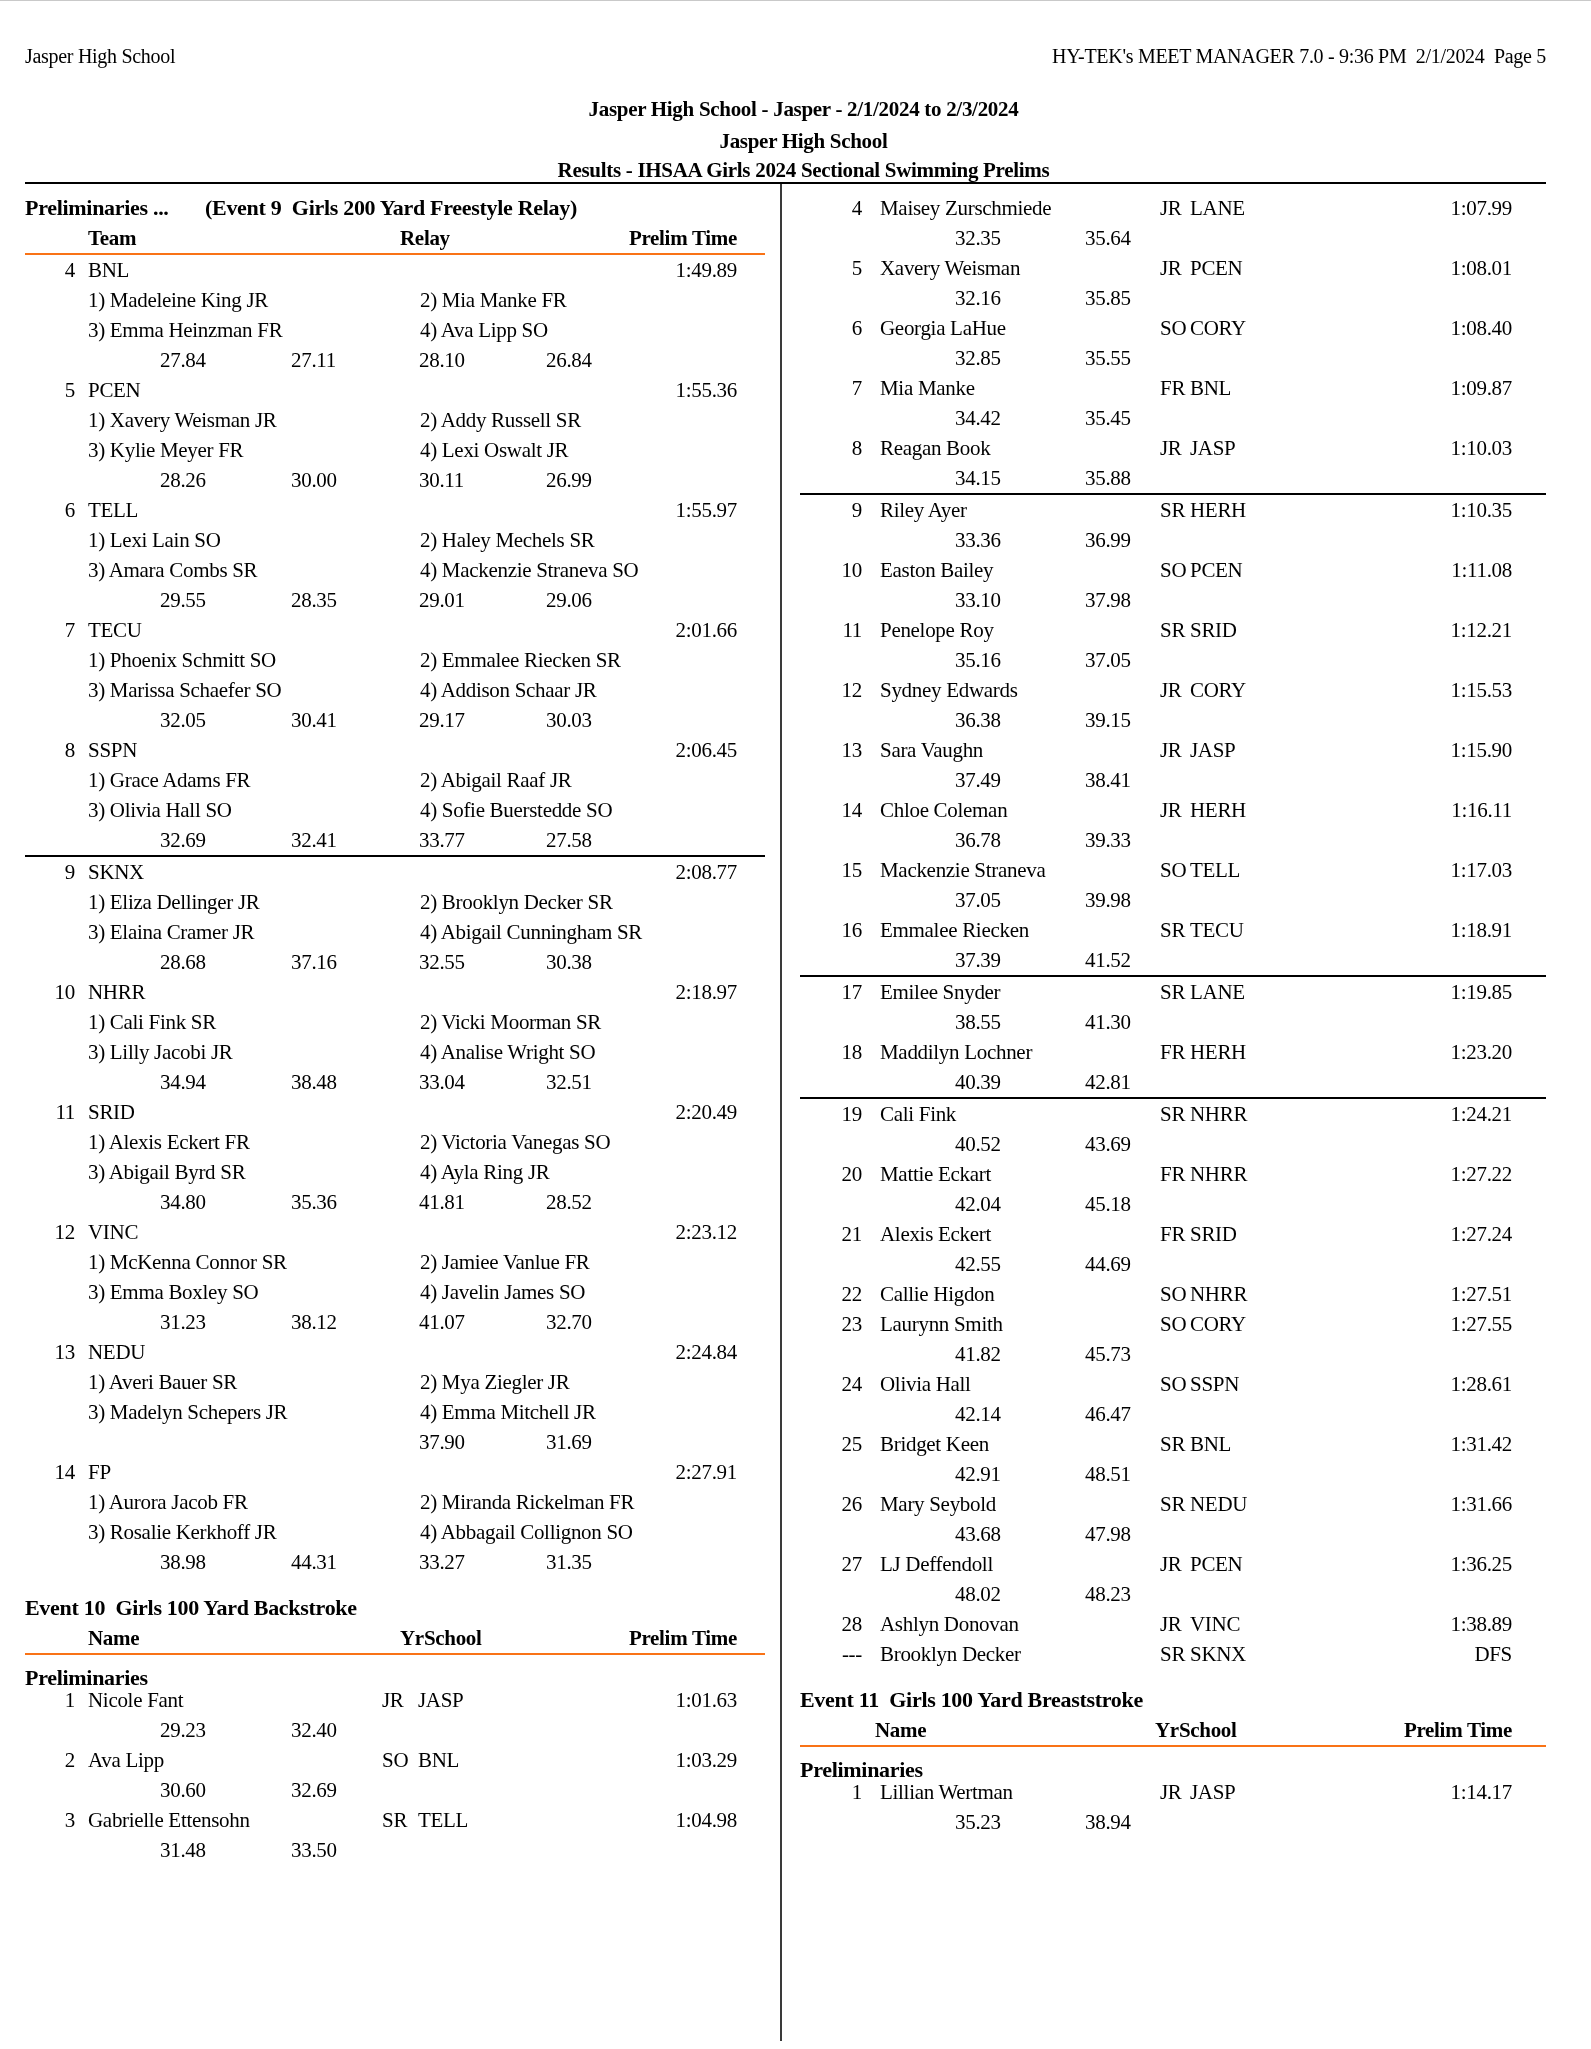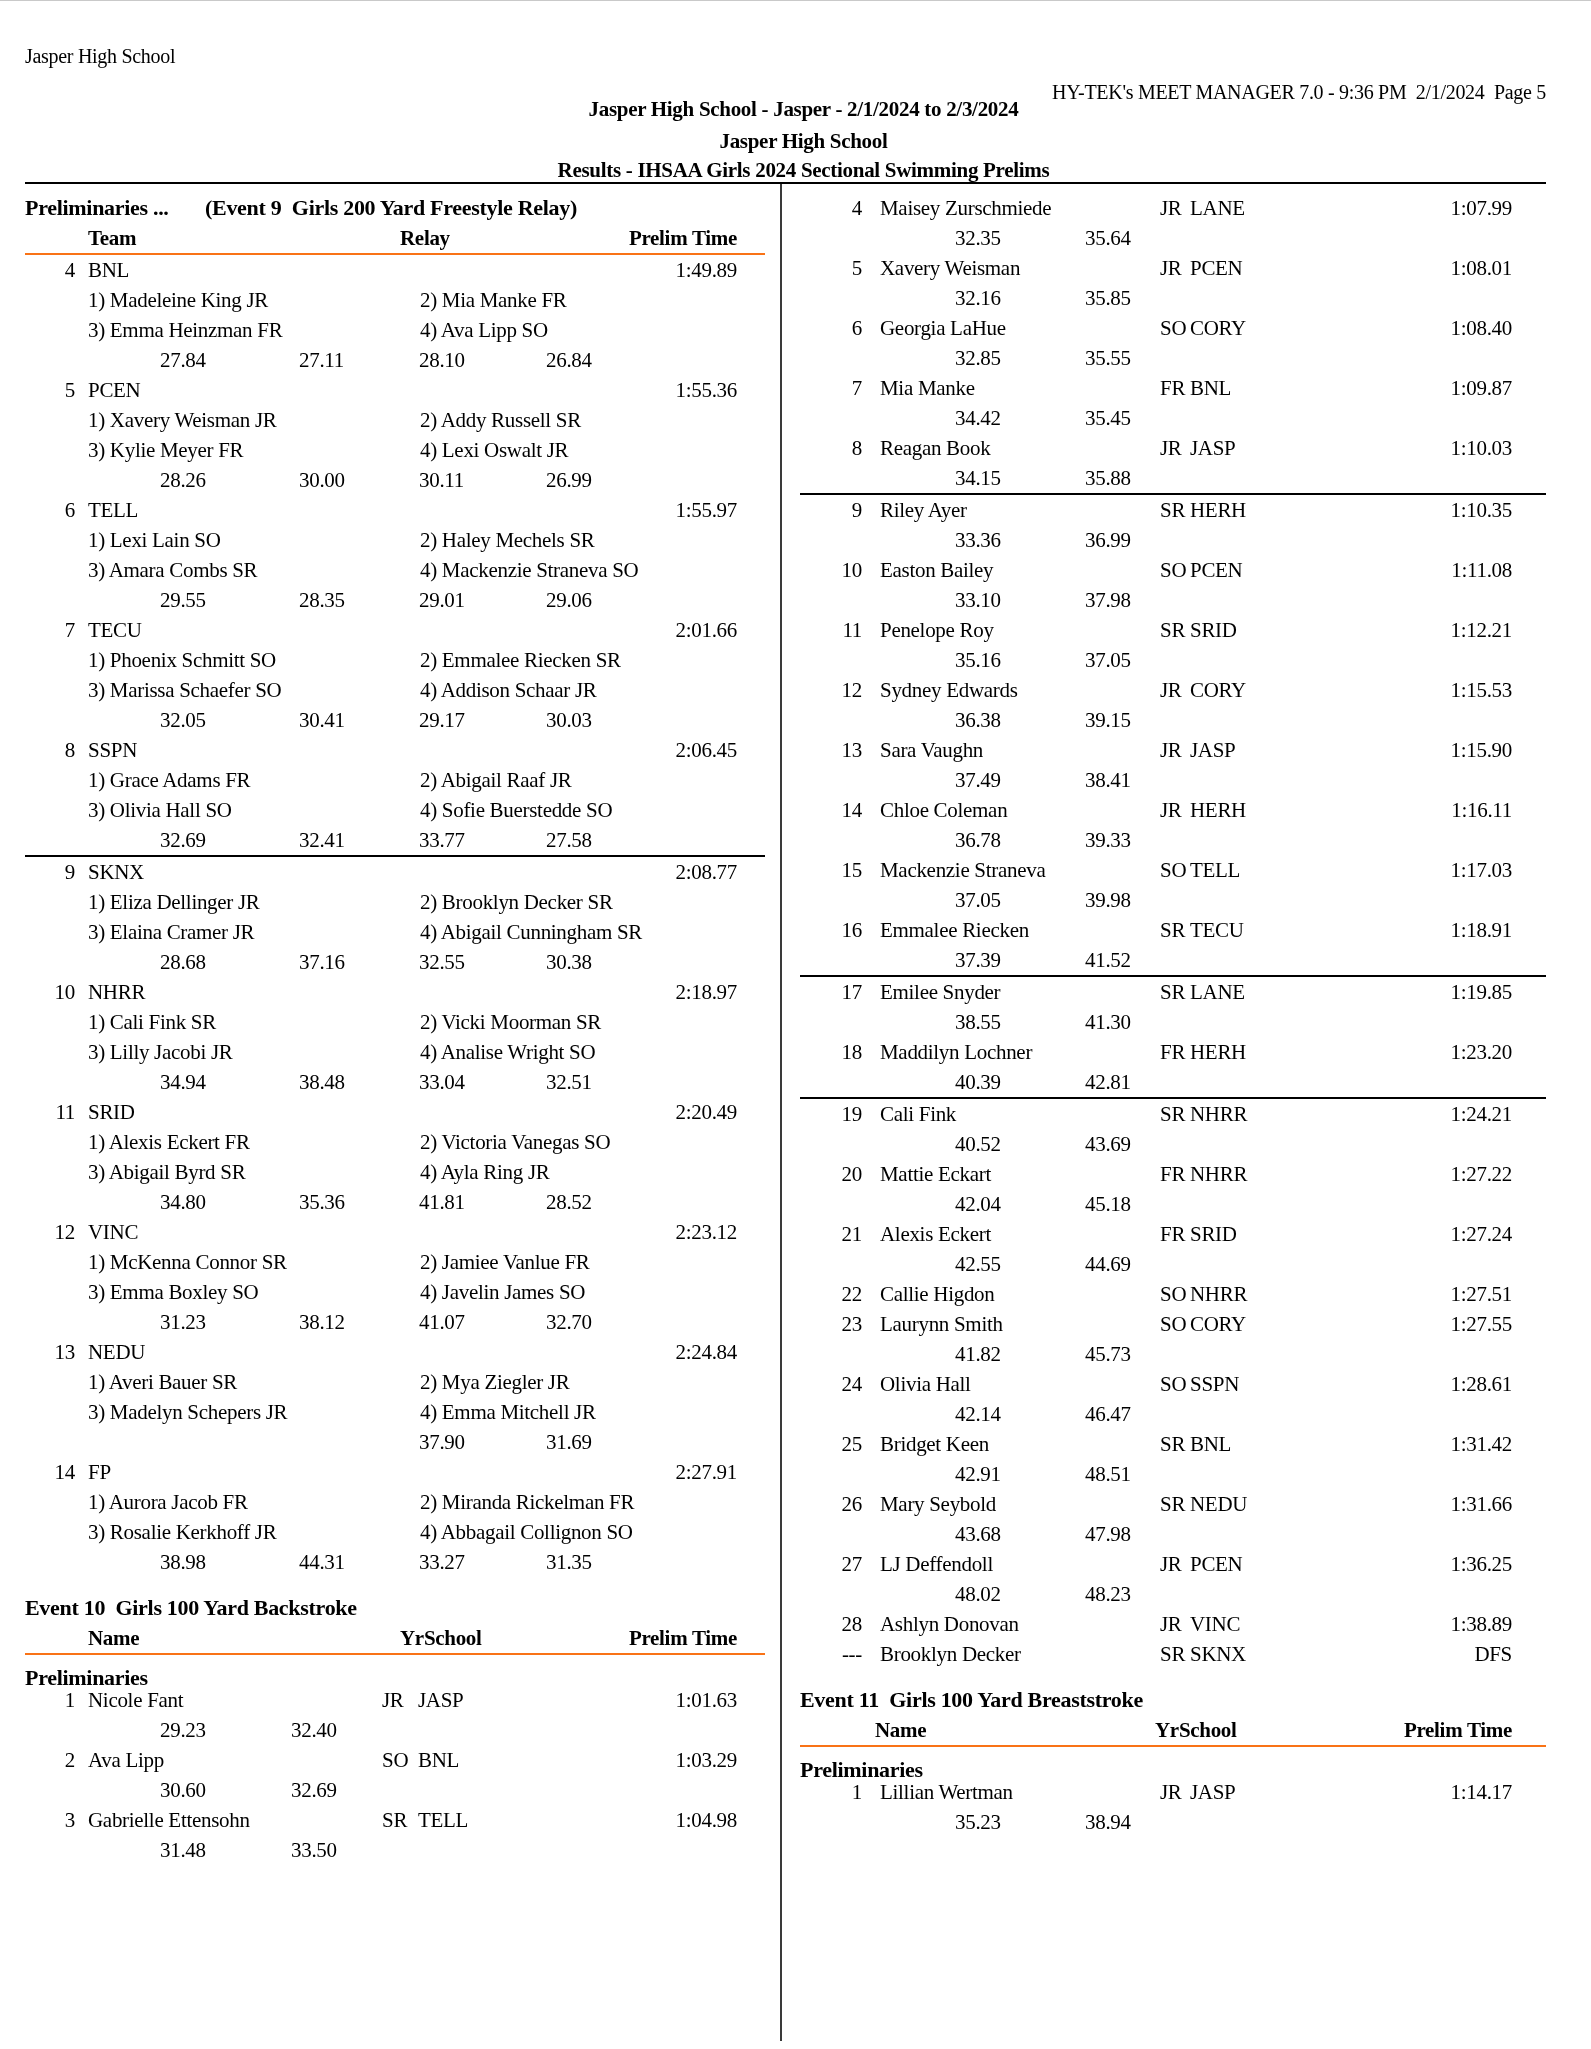--- a/index.html
+++ b/index.html
@@ -1,21 +1,21 @@
 <!DOCTYPE html>
 <html><head>
 <meta charset="utf-8">
 <style>
   html,body{margin:0;padding:0;background:#e8e8e8;}
   .page{position:relative;width:1591px;height:2049px;background:#ffffff;margin:0 auto;
         font-family:"Liberation Serif","DejaVu Serif",serif;color:#000;overflow:hidden;
         font-size:21px;letter-spacing:-0.3px;border-top:1px solid #c9c9c9;border-bottom:1px solid #9a9a9a;}
   .hdr-top{position:absolute;top:44px;left:25px;width:1521px;height:26px;}
   .hdr-left{position:absolute;left:0;top:0;font-size:20px;white-space:pre;}
-  .hdr-right{position:absolute;right:0;top:0;font-size:20px;white-space:pre;margin-top:36px;}
+  .hdr-right{position:absolute;right:0;top:0;font-size:20px;white-space:pre;}
   .center-line{position:absolute;left:8px;width:1591px;text-align:center;font-weight:bold;
                font-size:21px;white-space:pre;}
   .cl1{top:96px;} .cl2{top:128px;} .cl3{top:157px;}
   .page-rule{position:absolute;left:25px;top:181px;width:1521px;height:2px;background:#000;}
   .vrule{position:absolute;left:780px;top:183px;width:2px;height:1857px;background:#3a3a3a;}
   .col{position:absolute;top:192px;}
   .col-left{left:25px;width:740px;}
   .col-right{left:800px;width:746px;}
   .row{position:relative;height:30px;}
   .row span{position:absolute;top:0;line-height:30px;white-space:pre;}
@@ -31,21 +31,21 @@
   .col-right .th-time{right:34px;}
   .rank{left:0;width:50px;text-align:right;}
   .col-right .rank{width:62px;}
   .team,.name{left:63px;text-align:right;}
   .col-right .name{left:80px;}
   .yr{left:357px;} .school{left:393px;}
   .col-right .yr{left:360px;} .col-right .school{left:390px;}
   .time{right:28px;text-align:right;}
   .col-right .time{right:34px;}
   .n1{left:63px;} .n2{left:395px;}
-  .rs1{left:135px;} .rs2{left:266px;margin-left:8px;} .rs3{left:394px;} .rs4{left:521px;}
+  .rs1{left:135px;} .rs2{left:266px;} .rs3{left:394px;} .rs4{left:521px;}
   .ss1{left:135px;} .ss2{left:266px;}
   .col-right .ss1{left:155px;} .col-right .ss2{left:285px;}
   .divider-after{border-bottom:2px solid #000;}
   .prelim-label{font-weight:bold;font-size:22px;}
   .prelim-label span{left:0;margin-top:8px;}
 </style>
 </head>
 <body>
 
 <div class="page">

